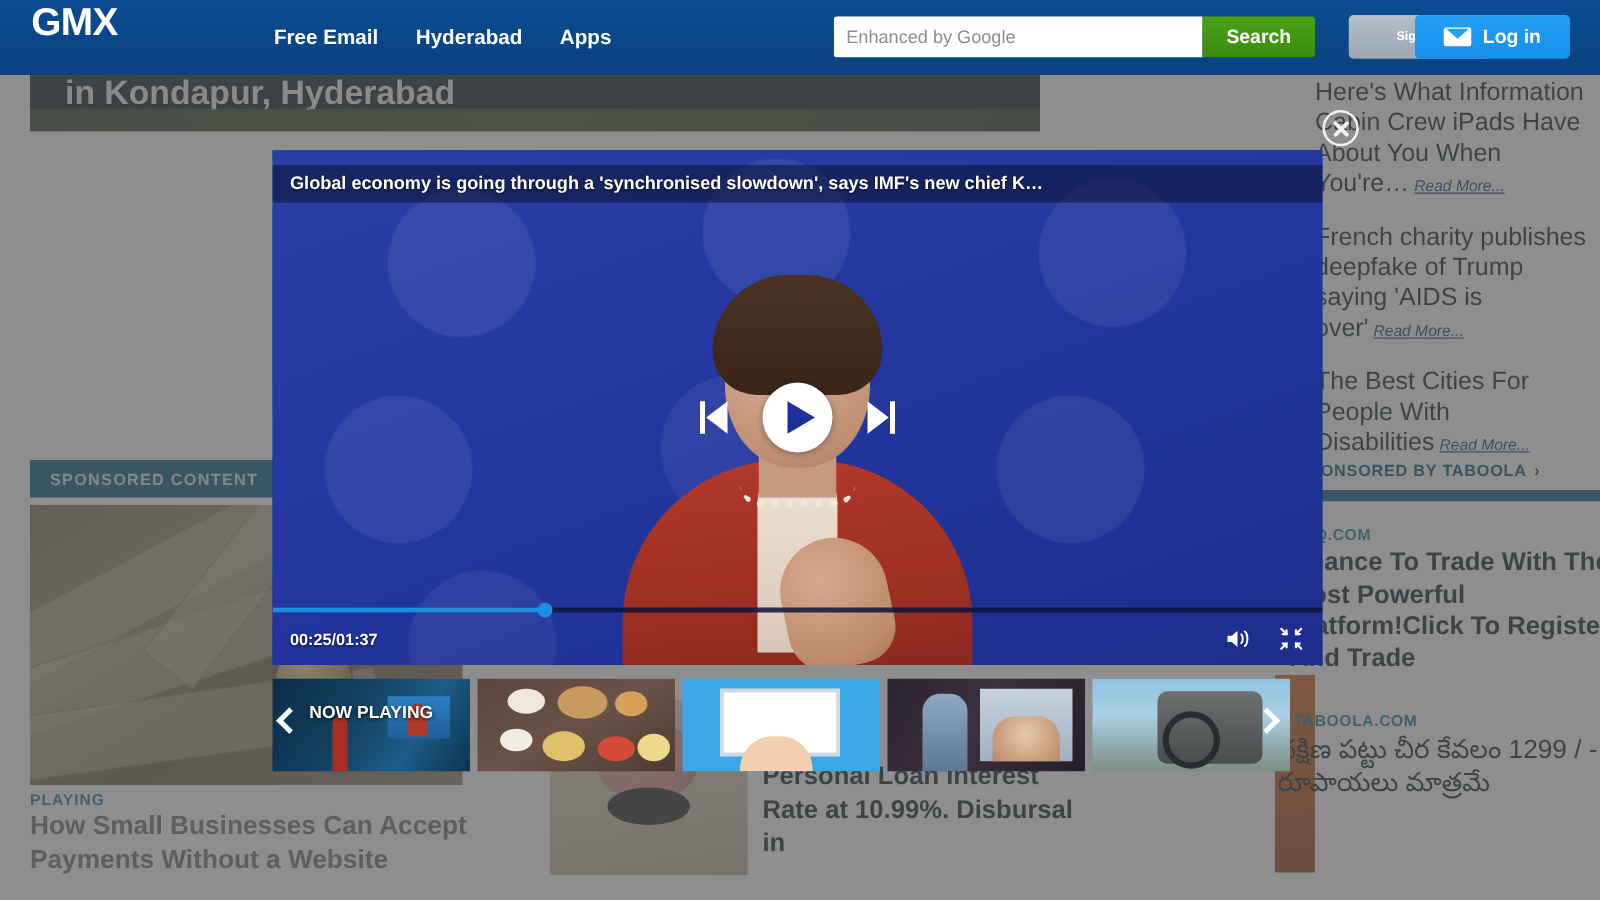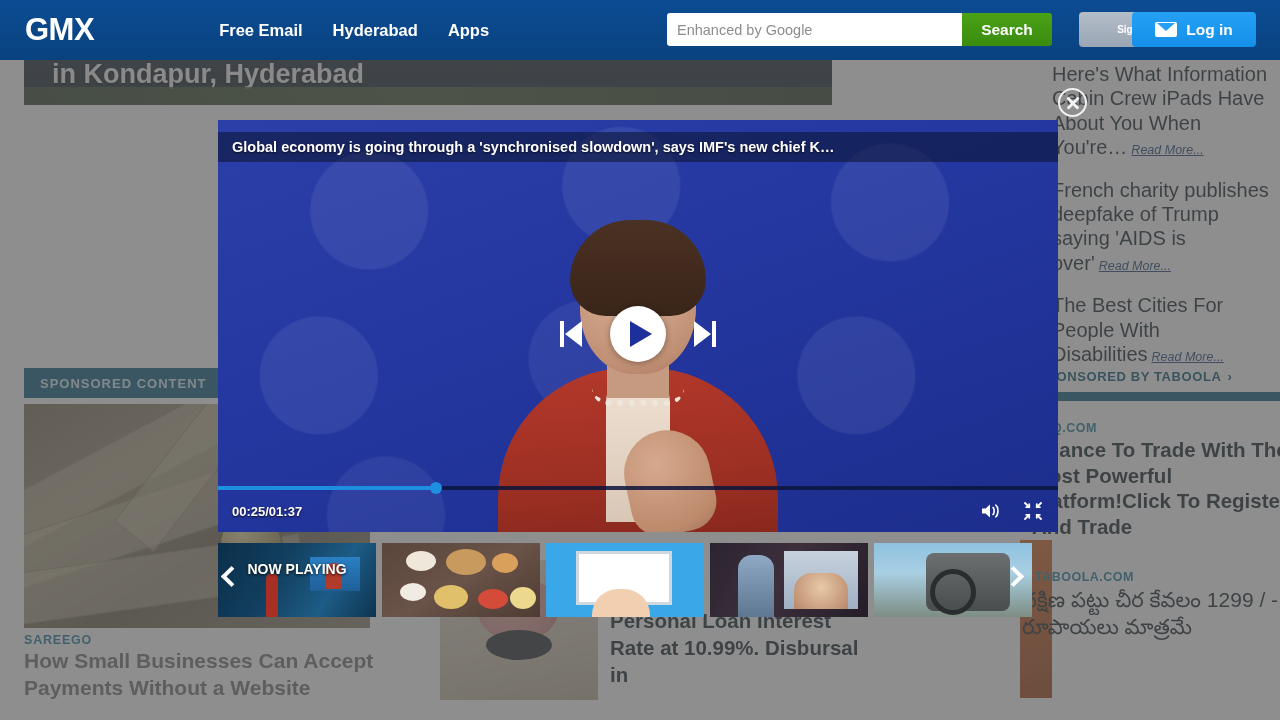--- a/index.html
+++ b/index.html
@@ -12,21 +12,21 @@
   #stage { position: relative; width: 1280px; height: 720px; overflow: hidden; }
 
   
   #page { position: absolute; inset: 0; background: #f2f2f2; }
 
   
   .gmx-header {
     position: absolute; top: 0; left: 0; width: 1280px; height: 60px;
     background: #0b4a8f;
     background: linear-gradient(#0c4c93, #09427f);
-    display: flex; align-items: center;
+    display: flex; 
     z-index: 40;
   }
   .gmx-logo {
     color: #fff; font-size: 31px; font-weight: bold; letter-spacing: -0.5px;
     margin-left: 25px; font-family: "Liberation Sans", sans-serif;
   }
   .nav-links { display: flex; align-items: center; margin-left: 125px; gap: 30px; }
   .nav-links a {
     color: #fff; font-size: 16.5px; font-weight: bold; text-decoration: none;
   }
@@ -430,21 +430,21 @@
     <div class="sponsored-bar">
       <span>SPONSORED CONTENT</span>
     </div>
     <div class="money-thumb">
       <div class="note n1"></div>
         <div class="note n2"></div>
       <div class="note n3"></div>
         <div class="note n4"></div>
       <div class="coin"></div>
     </div>
-    <div class="rp-source">SAREEGO</div>
+    <div class="rp-source">PLAYING</div>
     <div class="rp-title">How Small Businesses Can Accept Payments Without a Website</div>
 
     <div class="piggy-thumb">
         <div class="piggy"></div>
       </div>
     <div class="loan-title">Personal Loan Interest Rate at 10.99%. Disbursal in</div>
 
     <div class="right-col">
       <div class="rc-item">
         <span class="rc-head">Here's What Information Cabin Crew iPads Have About You When You're…</span><a class="read-more">Read More...</a>

